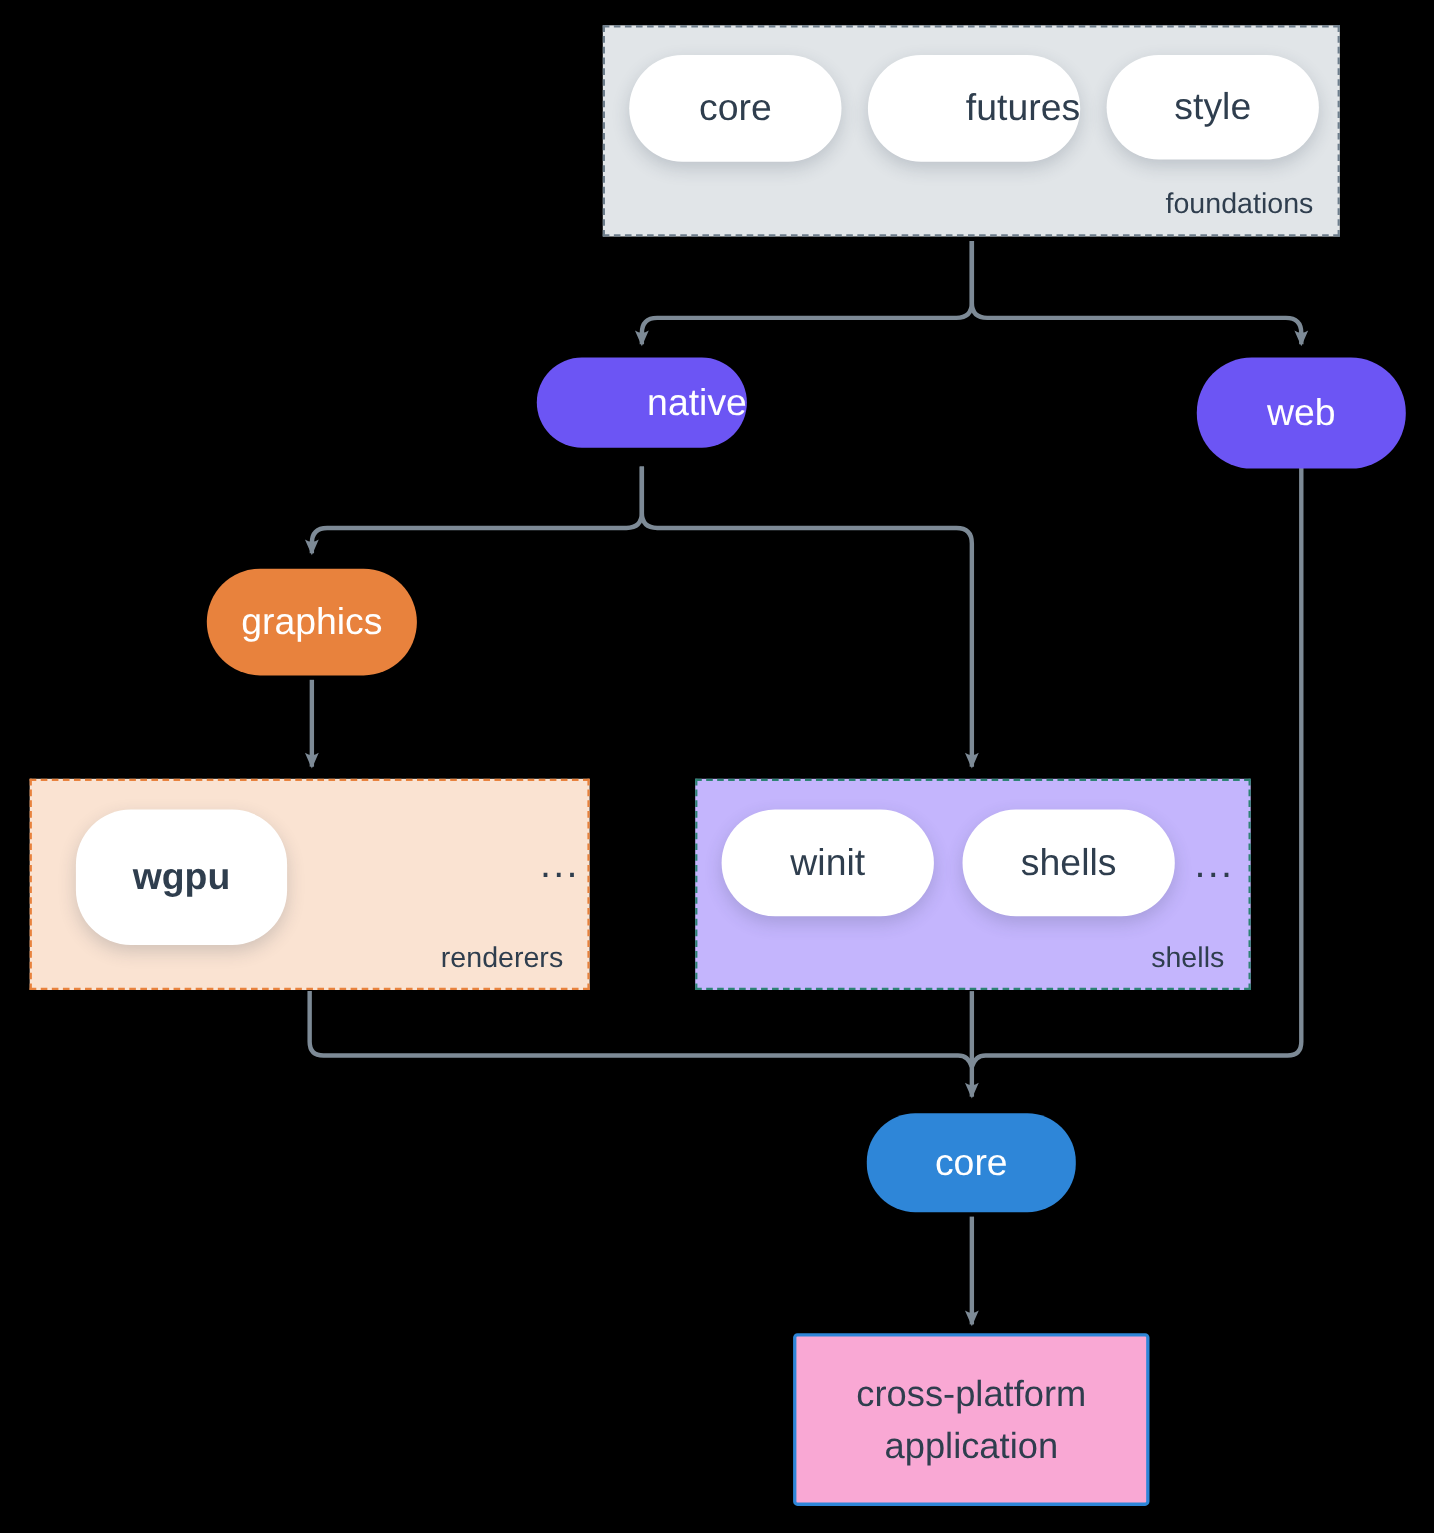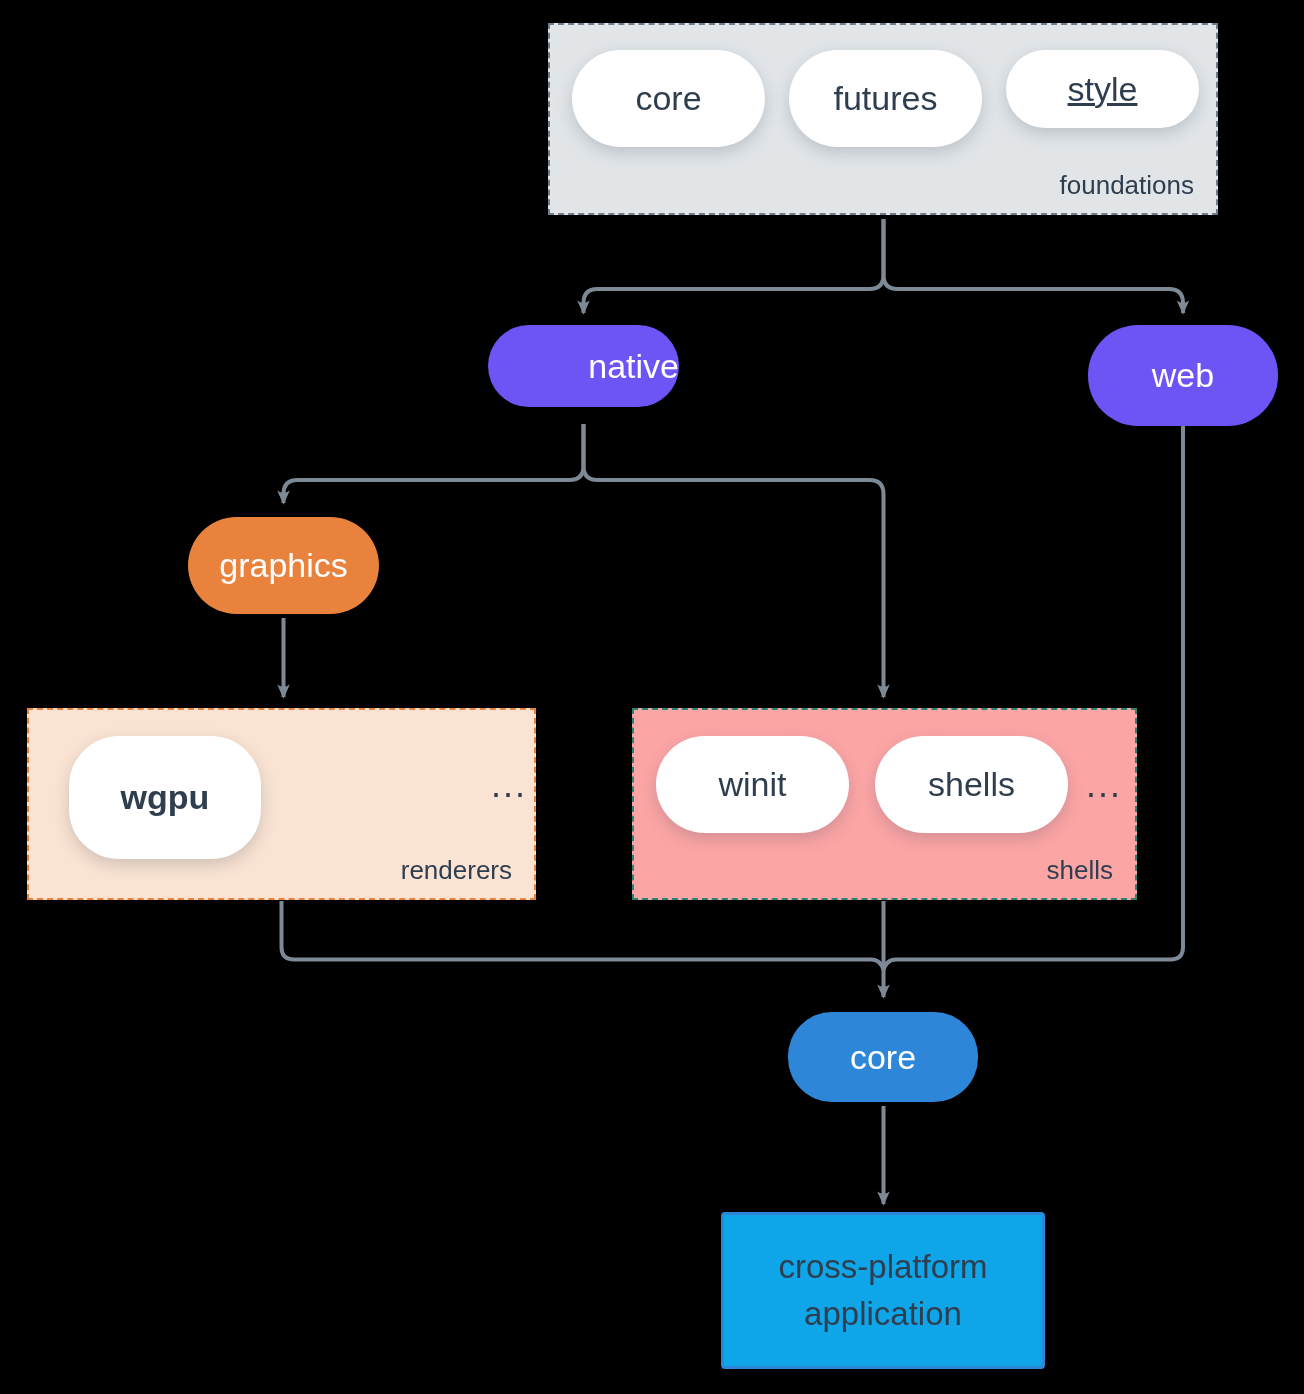--- a/index.html
+++ b/index.html
@@ -7,38 +7,38 @@
     position:relative;width:1304px;height:1394px;background:#000;overflow:hidden;
     font-family:"Liberation Sans","DejaVu Sans",sans-serif;
   }
   #edges{position:absolute;left:0;top:0;width:1304px;height:1394px;}
   #edges path{stroke:#7d8a96;stroke-width:4;fill:none;}
   #edges .head{fill:#7d8a96;stroke:none;}
 
   .group{position:absolute;box-sizing:border-box;}
   .group.foundations{left:548px;top:23px;width:670px;height:192px;background:#e1e5e8;border:2px dashed #6e7e8c;}
   .group.renderers{left:27px;top:708px;width:509px;height:192px;background:#fae3d2;border:2px dashed #e8823d;}
-  .group.shells{left:632px;top:708px;width:505px;height:192px;background:#fca5a5;border:2px dashed #2e8274;}
+  .group.shells{left:632px;top:708px;width:505px;height:192px;background:#c4b5fd;border:2px dashed #2e8274;}
   .group-label{
     position:absolute;right:22px;bottom:12px;font-size:26px;color:#2f3e4e;
   }
 
   .pill{
     position:absolute;display:flex;align-items:center;justify-content:center;
     border-radius:50px;font-size:34px;white-space:nowrap;
   }
   .pill.white{background:#ffffff;color:#2f3e4e;box-shadow:0 6px 16px rgba(45,62,78,0.20);}
   .pill.purple{background:#6c55f4;color:#ffffff;}
   .pill.orange{background:#e8823d;color:#ffffff;}
   .pill.blue{background:#2e86d8;color:#ffffff;border-radius:44px;}
 
   
   .p-core   {left:22px;top:25px;width:193px;height:97px;}
-  .p-futures{left:239px;top:25px;width:193px;height:97px;}
-  .p-style  {left:456px;top:25px;width:193px;height:78px;text-decoration:underline;}
+  .p-futures{left:239px;top:25px;width:193px;height:97px;justify-content:flex-end;}
+  .p-style  {left:456px;top:25px;width:193px;height:95px;}
   
   .p-wgpu{left:40px;top:26px;width:192px;height:123px;font-weight:bold;}
   .p-glow{left:240px;top:26px;width:193px;height:97px;}
   
   .p-winit {left:22px;top:26px;width:193px;height:97px;}
   .p-glutin{left:241px;top:26px;width:193px;height:97px;}
 
   .ellipsis{
     position:absolute;top:26px;height:97px;width:80px;display:flex;align-items:center;
     justify-content:center;color:#2f3e4e;font-size:36px;letter-spacing:2px;
@@ -47,21 +47,21 @@
   .shells .ellipsis{left:430px;}
 
   
   .n-native  {left:488px;top:325px;width:191px;height:82px;justify-content:flex-end;}
   .n-web     {left:1088px;top:325px;width:190px;height:101px;}
   .n-graphics{left:188px;top:517px;width:191px;height:97px;}
   .n-iced    {left:788px;top:1012px;width:190px;height:90px;}
 
   .app-box{
     position:absolute;left:721px;top:1212px;width:324px;height:157px;box-sizing:border-box;
-    background:#0ea5e9;border:3px solid #2e86d8;border-radius:4px;
+    background:#f9a8d4;border:3px solid #2e86d8;border-radius:4px;
     display:flex;align-items:center;justify-content:center;text-align:center;
     color:#2f3e4e;font-size:33px;line-height:1.42;padding:0 14px;
   }
 </style>
 </head>
 <body>
 
 <div id="canvas">
 
   <svg id="edges" viewBox="0 0 1304 1394">

